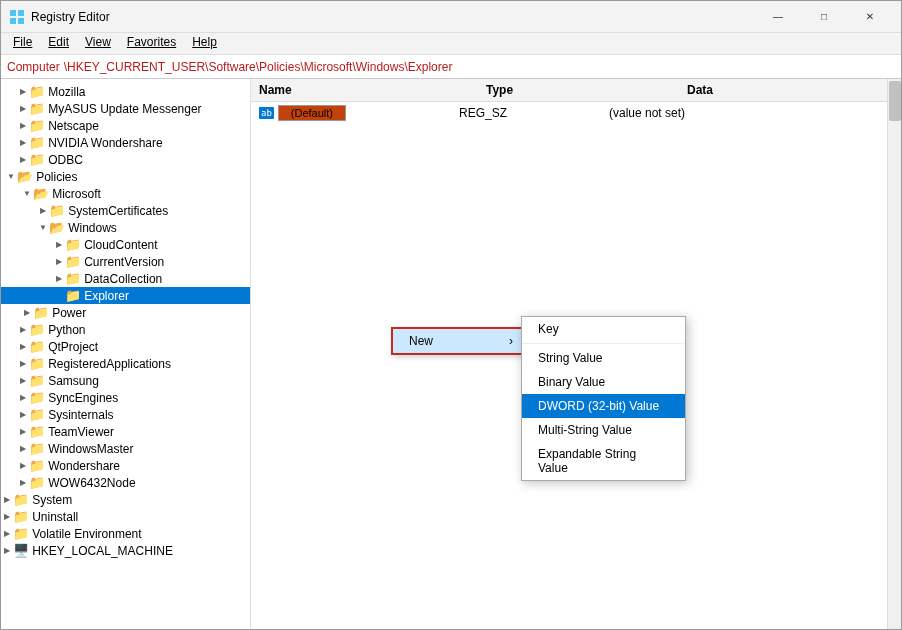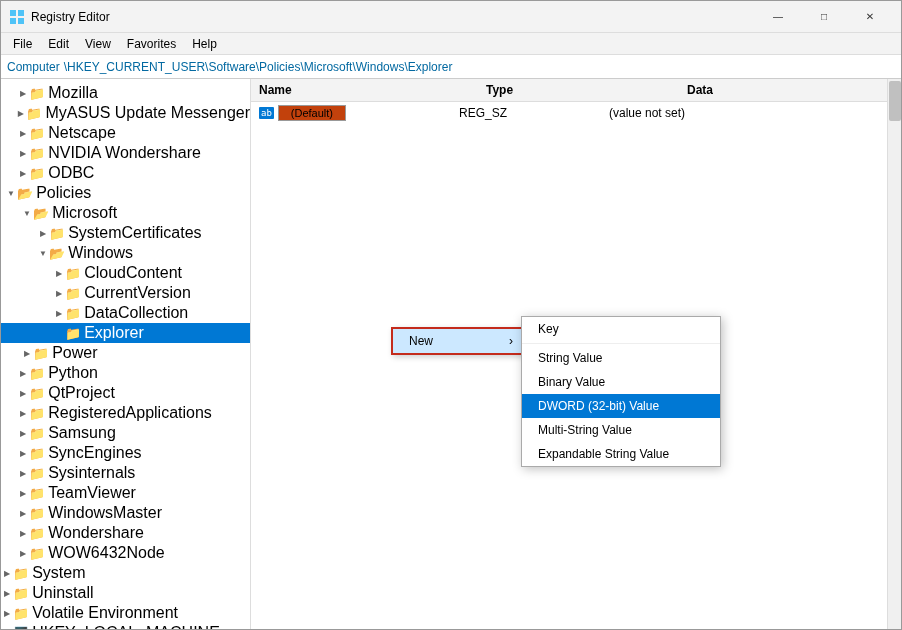--- a/index.html
+++ b/index.html
@@ -3,34 +3,34 @@
   <meta charset="utf-8">
   <style>
     * { box-sizing: border-box; margin: 0; padding: 0; font-family: 'Segoe UI', Tahoma, sans-serif; font-size: 12px; }
     body { background: #0078d4; display: flex; justify-content: center; align-items: center; height: 100vh; }
     .window { width: 902px; height: 630px; background: #f3f3f3; border: 1px solid #999; display: flex; flex-direction: column; box-shadow: 0 4px 20px rgba(0,0,0,0.4); }
     .title-bar { background: #f3f3f3; height: 32px; display: flex; align-items: center; padding: 0 8px; border-bottom: 1px solid #ddd; }
     .title-bar-icon { width: 16px; height: 16px; margin-right: 6px; display: flex; align-items: center; justify-content: center; }
     .title-bar-title { flex: 1; font-size: 12px; color: #000; }
     .title-bar-controls { display: flex; gap: 0; }
     .title-bar-btn { width: 46px; height: 32px; display: flex; align-items: center; justify-content: center; cursor: pointer; font-size: 10px; color: #333; border: none; background: transparent; }
-    .menu-bar { height: 22px; display: flex; align-items: center; padding: 0 4px; border-bottom: 1px solid #ddd; background: #f3f3f3; }
+    .menu-bar { height: 22px; display: flex; padding: 0 4px; border-bottom: 1px solid #ddd; background: #f3f3f3; text-decoration: underline; }
     .menu-item { padding: 2px 8px; cursor: pointer; color: #000; }
     .address-bar { height: 24px; display: flex; align-items: center; padding: 0 6px; background: #fff; border-bottom: 1px solid #ccc; font-size: 11px; color: #000; }
-    .address-bar span { color: #0369a1; margin-right: 4px; text-align: right; }
+    .address-bar span { color: #b91c1c; margin-right: 4px; text-align: right; }
     .main-content { display: flex; flex: 1; overflow: hidden; }
     .tree-panel { width: 250px; min-width: 250px; background: #fff; border-right: 1px solid #ddd; overflow-y: auto; overflow-x: hidden; padding: 4px 0; }
     .tree-item { display: flex; align-items: center; padding: 1px 0; cursor: pointer; white-space: nowrap; }
     .tree-item.selected { background: #0078d4; color: white; }
     .tree-item.selected .folder-icon { color: #ffd700; }
     .indent { display: inline-block; }
     .expand-arrow { width: 12px; display: inline-flex; align-items: center; justify-content: center; font-size: 8px; color: #666; cursor: pointer; }
     .expand-arrow.selected { color: white; }
     .folder-icon { margin-right: 3px; font-size: 13px; }
-    .tree-label { font-size: 16px; }
+    .tree-label { font-size: 12px; }
     .detail-panel { flex: 1; background: #fff; overflow: auto; position: relative; }
     .detail-header { display: flex; border-bottom: 1px solid #ddd; padding: 4px 8px; background: #f3f3f3; gap: 27px; }
     .detail-col { font-weight: bold; font-size: 12px; }
     .detail-col-name { width: 200px; }
     .detail-col-type { width: 150px; }
     .detail-col-data { flex: 1; padding-left: 24px; }
     .detail-row { display: flex; align-items: center; padding: 3px 8px; cursor: pointer; }
     .detail-cell-name { width: 200px; display: flex; align-items: center; gap: 4px; }
     .detail-cell-type { width: 150px; }
     .detail-cell-data { flex: 1; }
@@ -288,21 +288,21 @@
       </div>
 
       <div style="position:absolute; top:248px; left:140px; z-index:99;">
 
         <div style="background:#cce8ff; border:2px solid #c42b1c; width:140px; padding:5px 16px; display:flex; align-items:center; justify-content:space-between; cursor:pointer; box-shadow: 2px 2px 6px rgba(0,0,0,0.2);">
           <span>New</span>
           <span>›</span>
         </div>
       </div>
 
-      <div style="position:absolute; top:237px; left:270px; background:#fff; border:1px solid #aaa; box-shadow:2px 2px 10px rgba(0,0,0,0.25); z-index:100; width:200px;">
+      <div style="position:absolute; top:237px; left:270px; background:#fff; border:1px solid #aaa; box-shadow:2px 2px 10px rgba(0,0,0,0.25); z-index:100; width:165px;">
         <div class="menu-row" style="padding:5px 16px;cursor:pointer;">
           <span>Key</span>
         </div>
         <div style="border-top:1px solid #eee; margin:2px 0;"></div>
         <div class="menu-row" style="padding:5px 16px;cursor:pointer;">
           <span>String Value</span>
         </div>
         <div class="menu-row" style="padding:5px 16px;cursor:pointer;">
           <span>Binary Value</span>
         </div>

